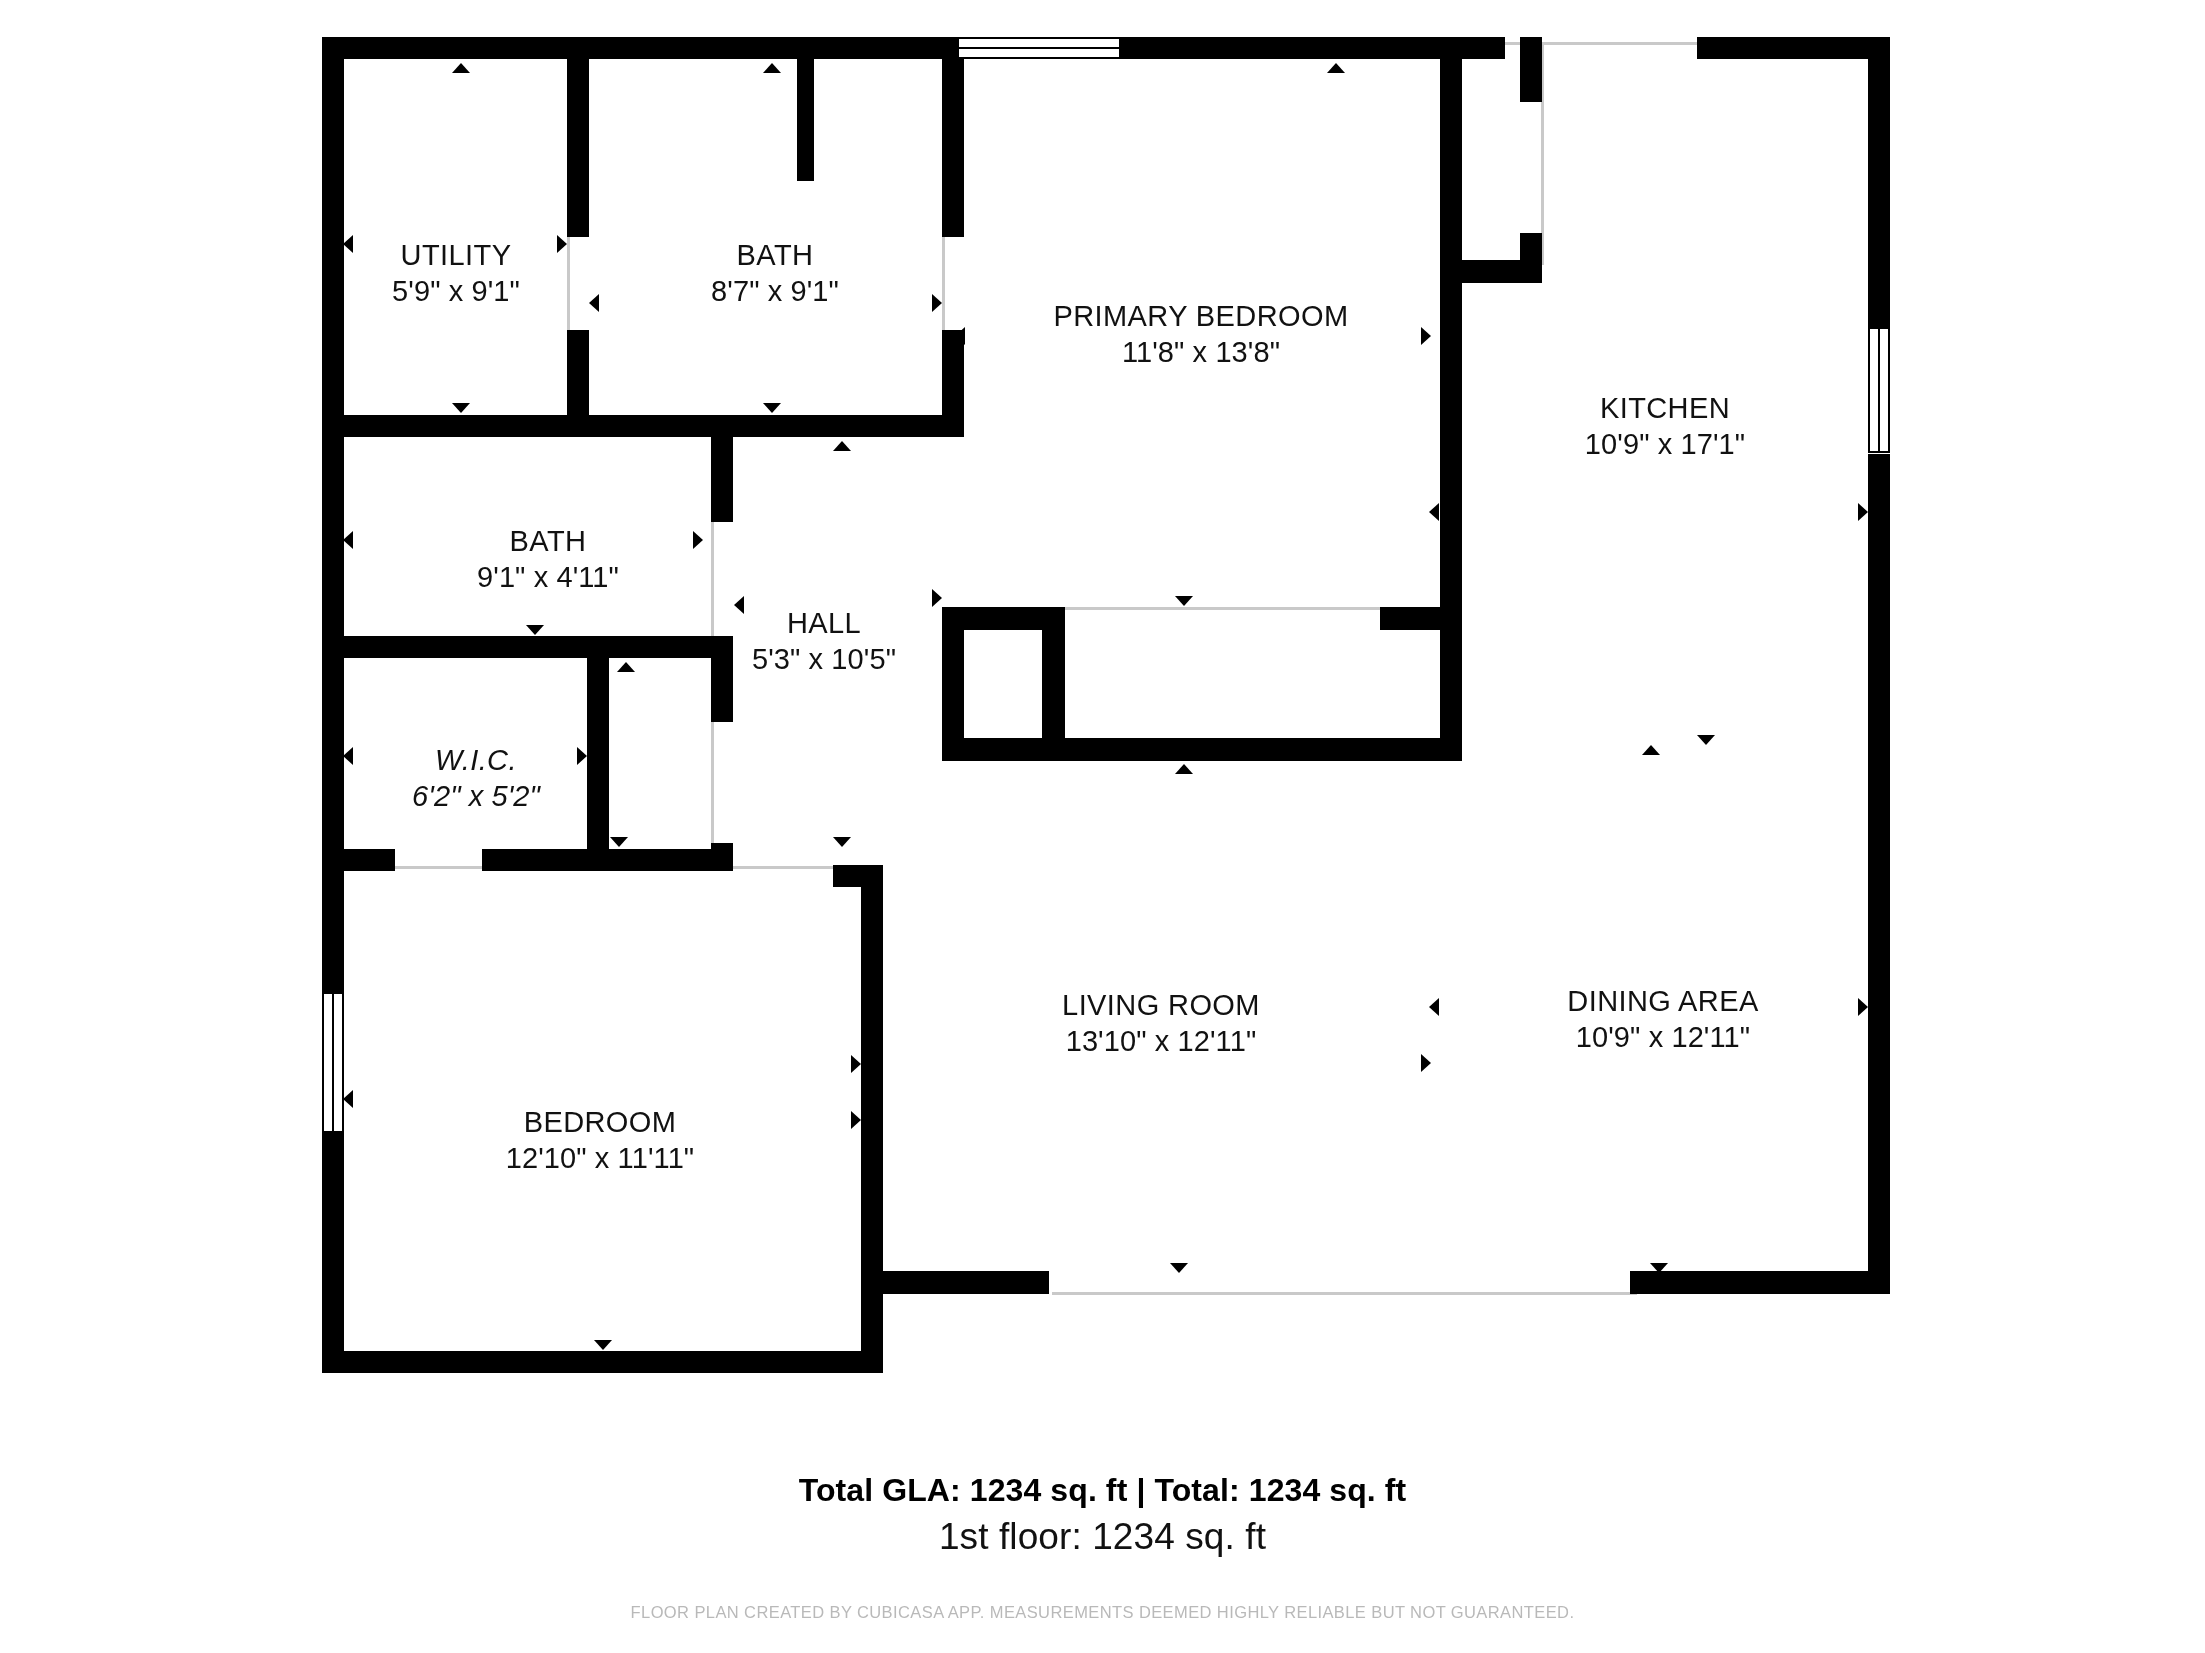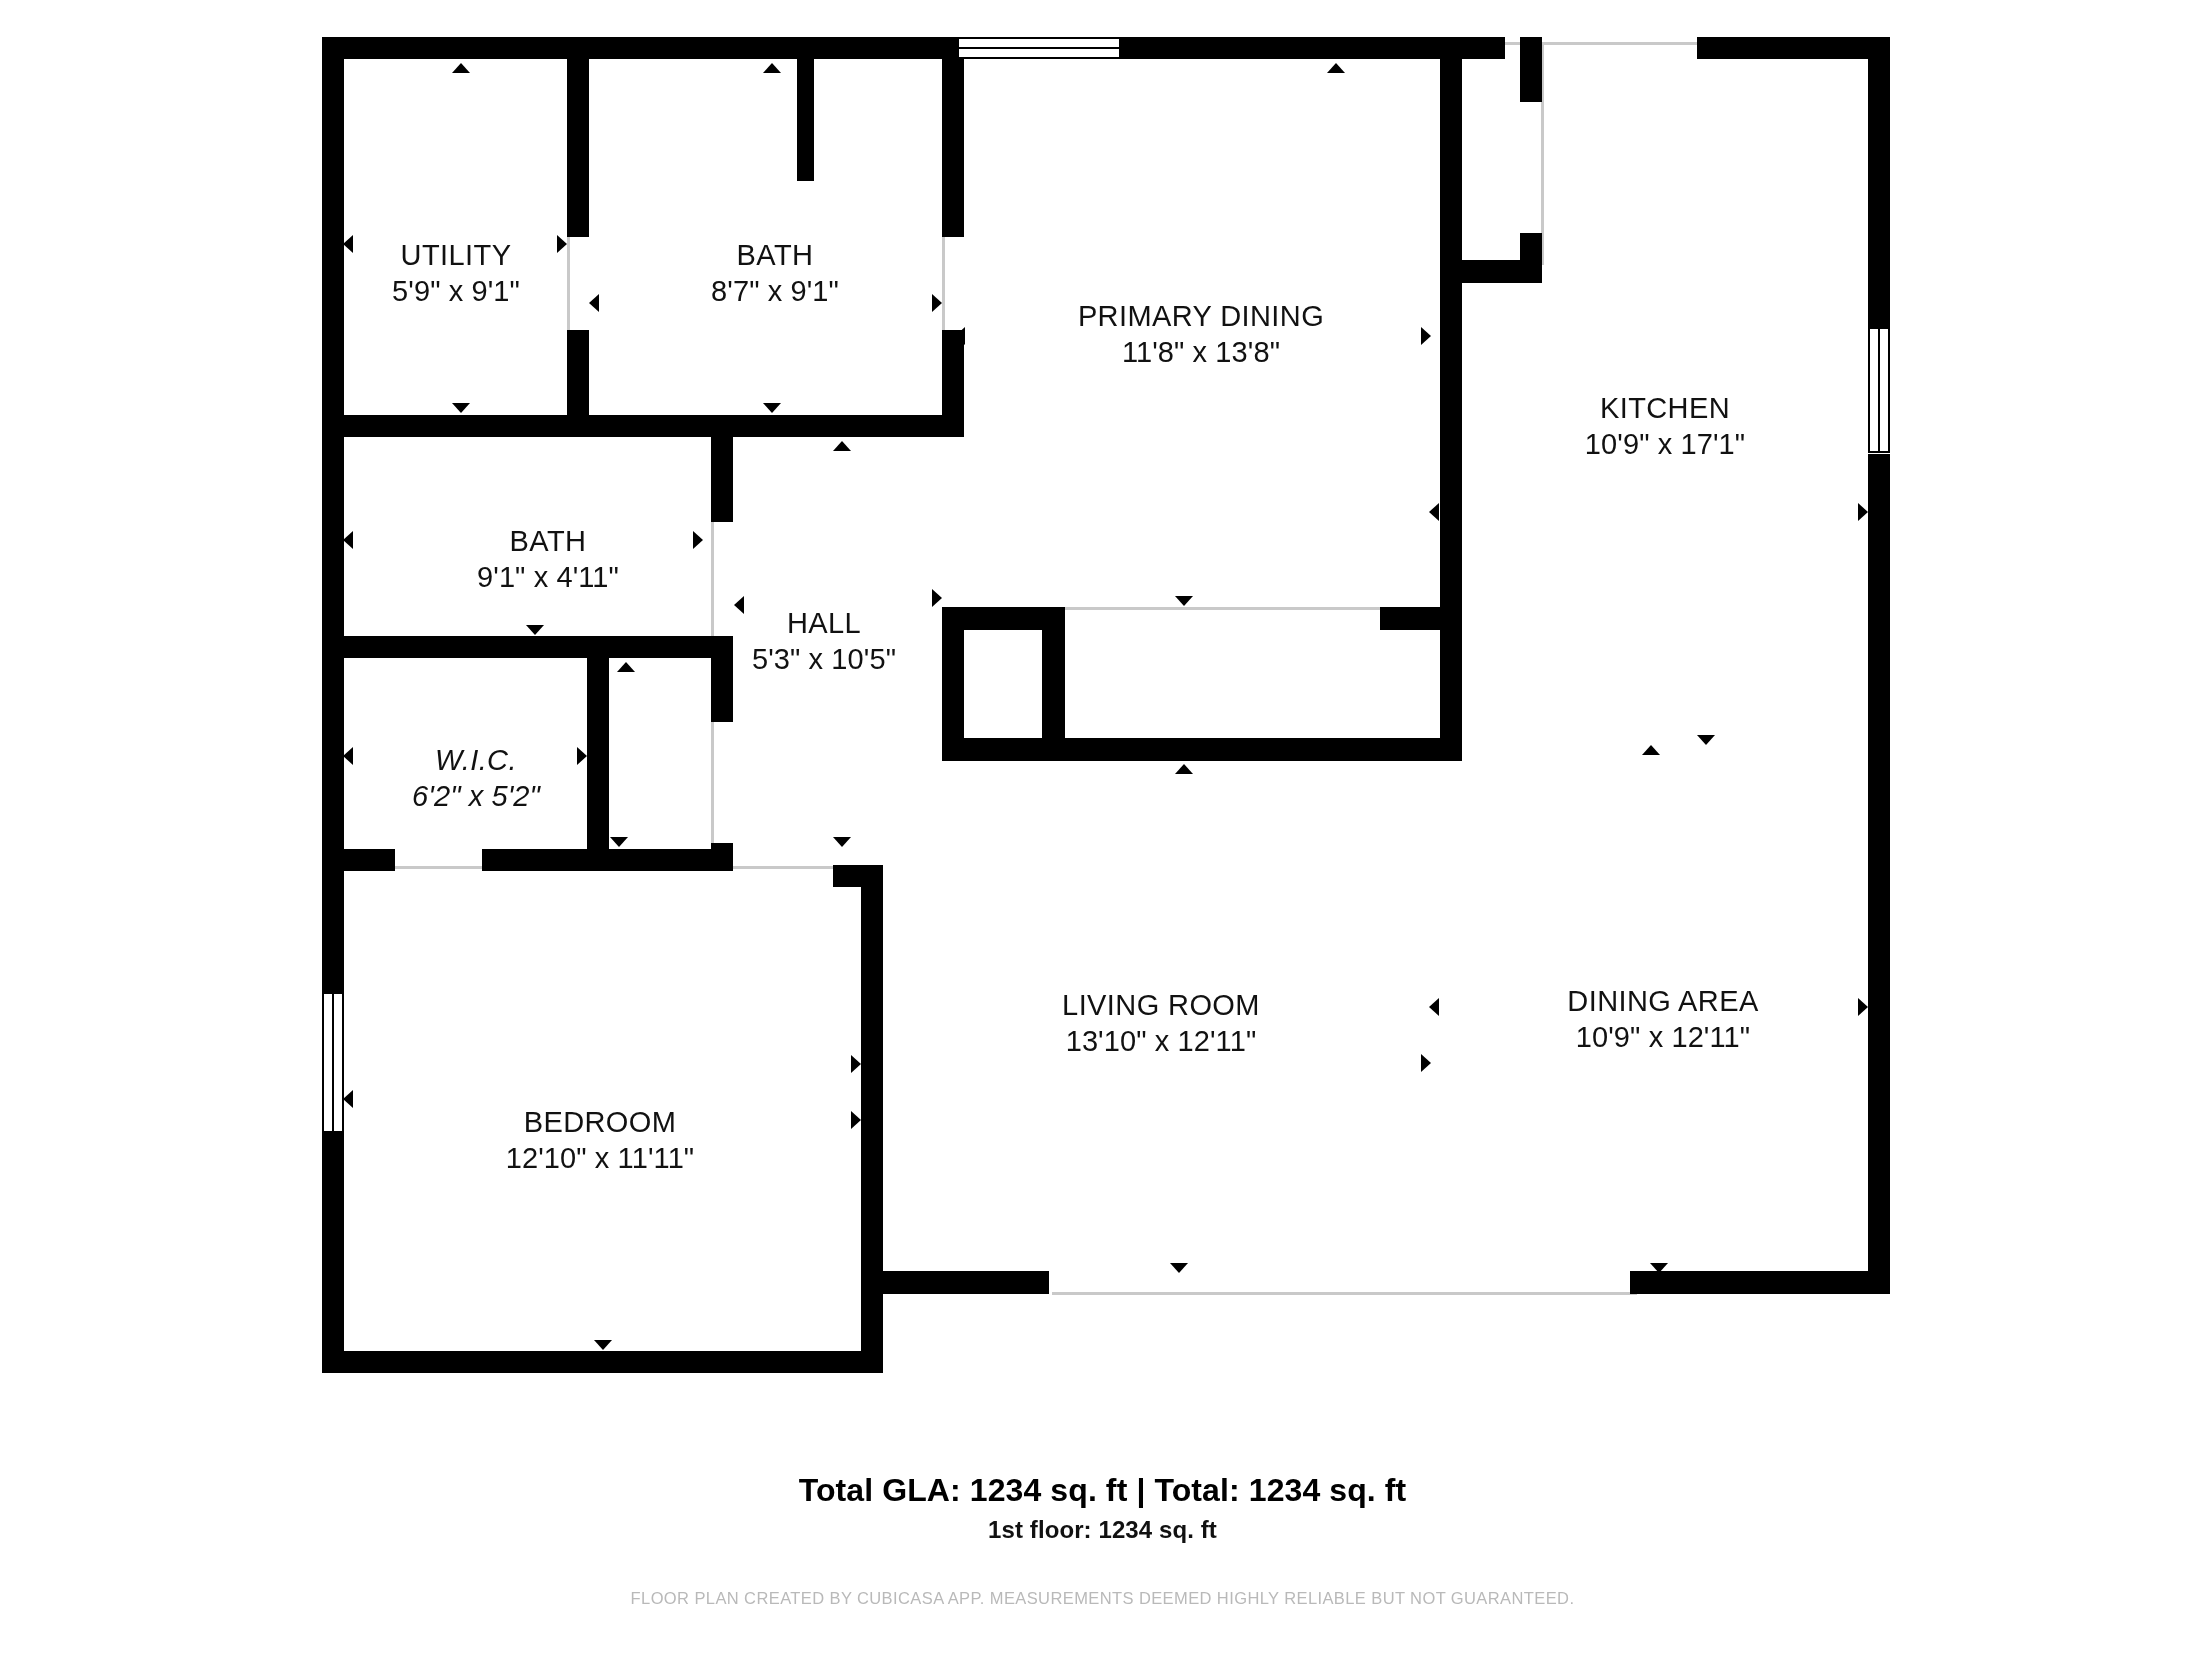--- a/index.html
+++ b/index.html
@@ -131,22 +131,22 @@
     text-align: center;
   }
   .total-line {
     font-size: 32px;
     font-weight: bold;
     color: #000000;
     letter-spacing: 0.1px;
     margin-bottom: 7.2px;
   }
   .floor-line {
-    font-size: 24px;
-    font-weight: 700;
+    font-size: 37px;
+    font-weight: 400;
     color: #111111;
     letter-spacing: 0.1px;
   }
   .disclaimer {
     margin-top: 45px;
     font-size: 16.5px;
     color: #b9b9b9;
     letter-spacing: 0.4px;
   }
 </style>
@@ -283,21 +283,21 @@
       <span class="room-name">UTILITY</span>
       <span class="room-dims">5'9" x 9'1"</span>
     </div>
 
     <div class="room-label" style="left:775px; top:237px;">
       <span class="room-name">BATH</span>
       <span class="room-dims">8'7" x 9'1"</span>
     </div>
 
     <div class="room-label" style="left:1201px; top:298px;">
-      <span class="room-name">PRIMARY DINING</span>
+      <span class="room-name">PRIMARY BEDROOM</span>
       <span class="room-dims">11'8" x 13'8"</span>
     </div>
 
     <div class="room-label" style="left:1665px; top:390px;">
       <span class="room-name">KITCHEN</span>
       <span class="room-dims">10'9" x 17'1"</span>
     </div>
 
     <div class="room-label" style="left:548px; top:523px;">
       <span class="room-name">BATH</span>

